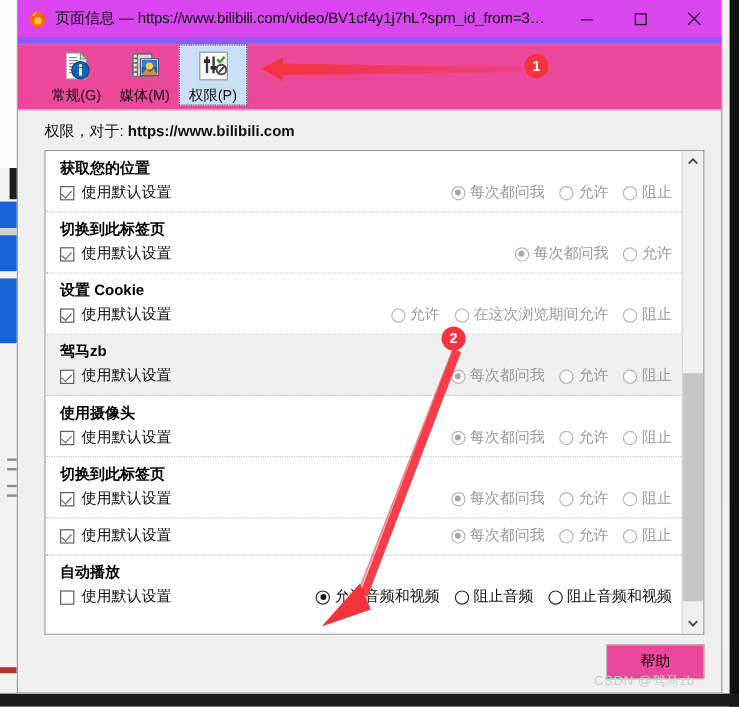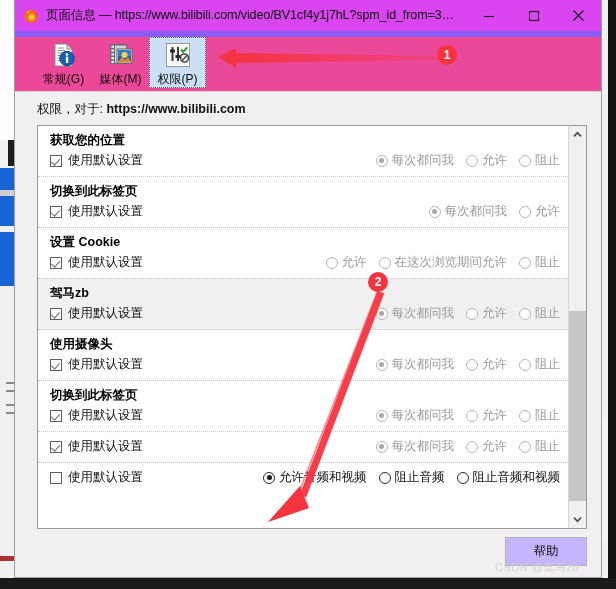--- a/index.html
+++ b/index.html
@@ -244,21 +244,21 @@
     flex: 0 0 auto;
     height: 48px;
     position: relative;
   }
   #help-btn {
     position: absolute;
     right: 14px;
     top: 8px;
     width: 80px;
     height: 27px;
-    background: #c4b5fd;
+    background: #ec4899;
     border: 1px solid #b4b4b4;
     font-size: 12.5px;
     color: #0d0d0d;
     display: flex;
     align-items: center;
     justify-content: center;
   }
   #watermark {
     position: absolute;
     right: 22px;
@@ -563,20 +563,21 @@
                 <span>允许</span>
               </label>
               <label class="radio-item">
                 <span class="rdot"></span>
                 <span>阻止</span>
               </label>
             </div>
           </div>
         </div>
         <div class="prow">
+          <div class="ptitle">自动播放</div>
           <div class="prowbody">
             <label class="chk-item">
               <span class="cbox"></span>
               <span>使用默认设置</span>
             </label>
             <div class="radios">
               <label class="radio-item enabled">
                 <span class="rdot sel"></span>
                 <span>允许音频和视频</span>
               </label>

